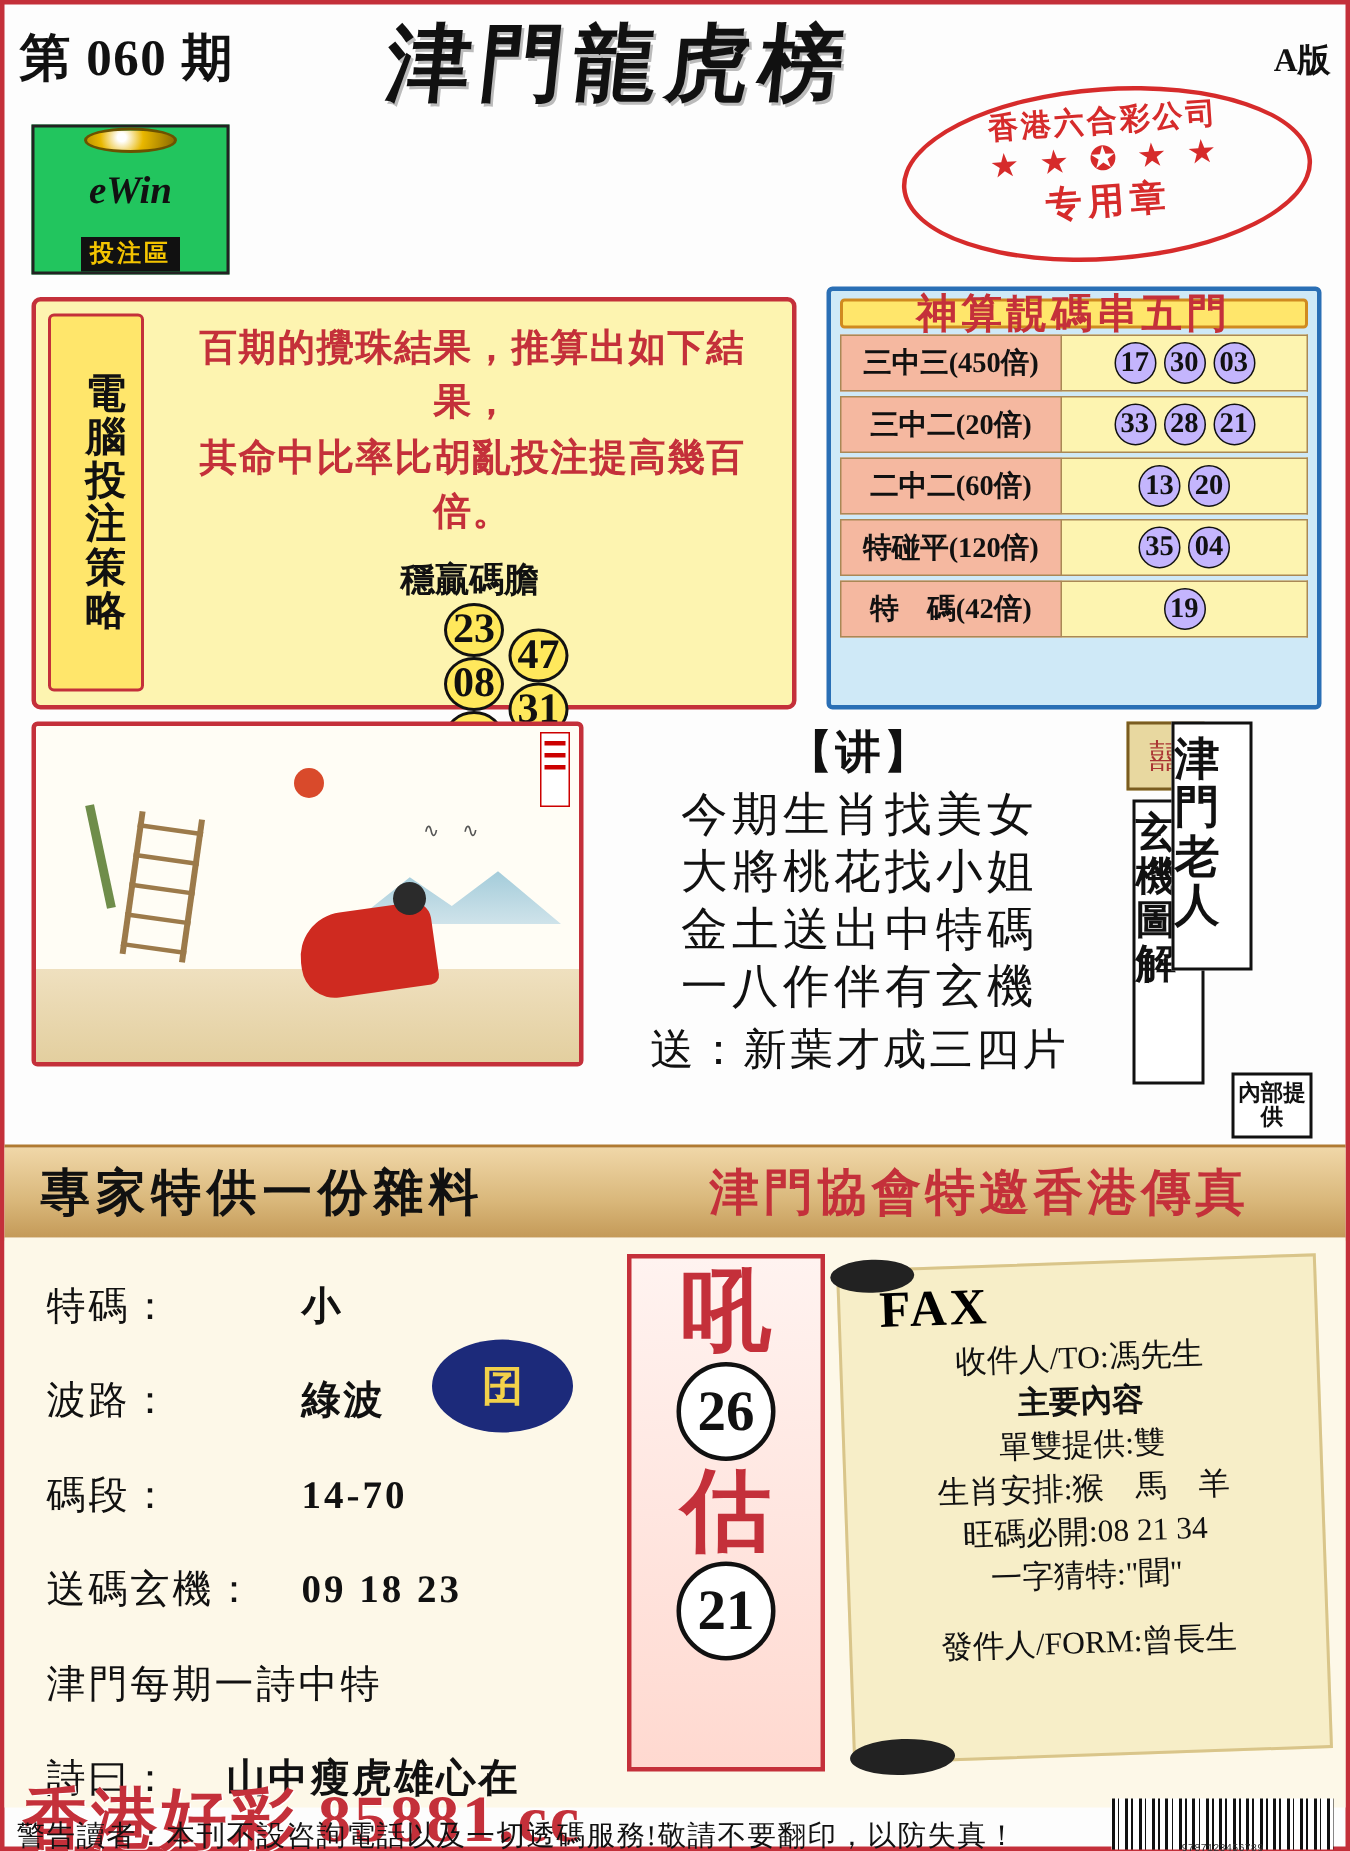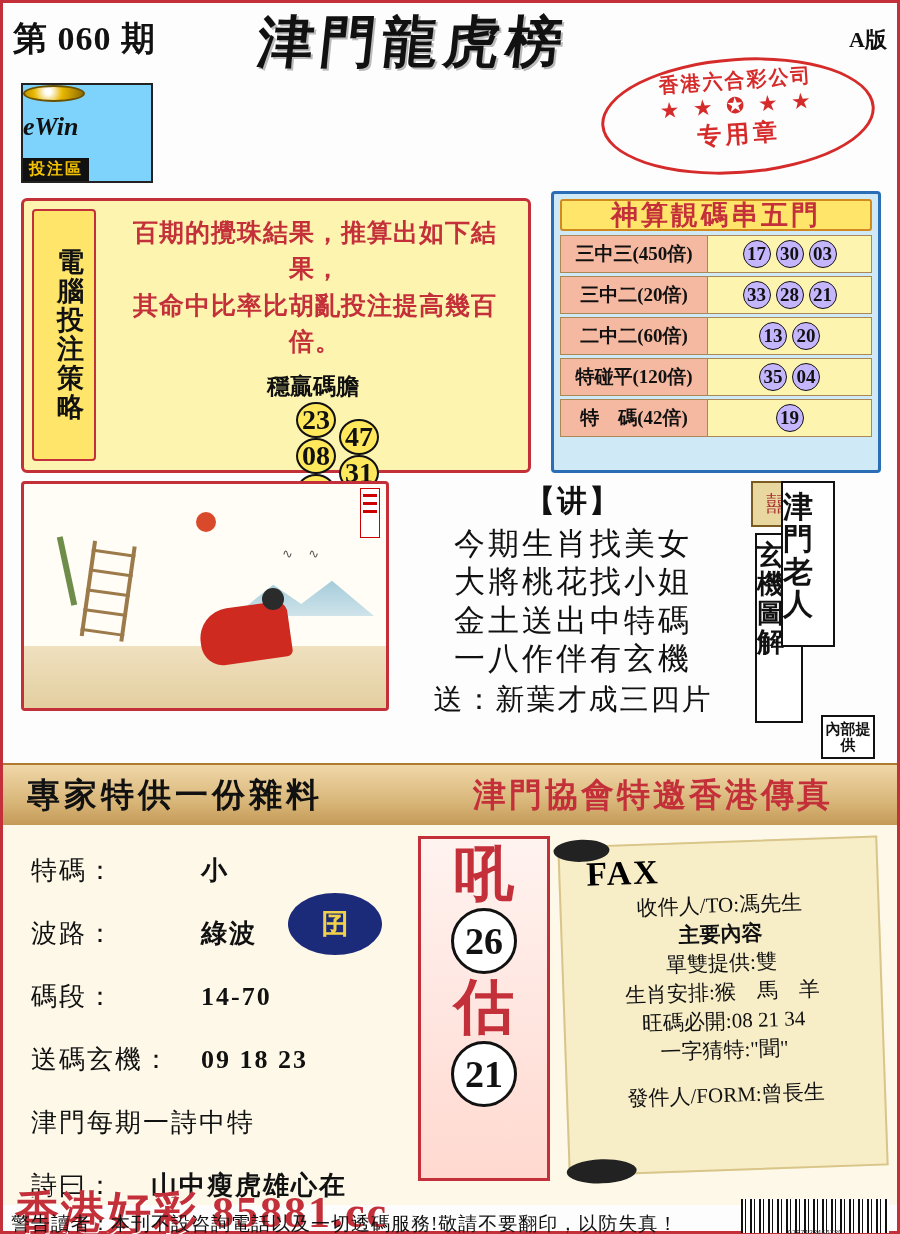--- a/index.html
+++ b/index.html
@@ -46,22 +46,22 @@
     transform:rotate(-4deg);
   }
   .seal .seal-top{
     font-size:20px;font-weight:bold;margin-top:6px;letter-spacing:2px;
   }
   .seal .stars{font-size:22px;letter-spacing:4px;line-height:1.1;}
   .seal .seal-bottom{font-size:24px;font-weight:bold;letter-spacing:4px;}
   
   .ewin{
     position:absolute;left:18px;top:80px;width:128px;height:96px;
-    background:#7dd3fc;border:2px solid #222;
-    display:flex;flex-direction:column;align-items:flex-start;justify-content:center;gap:16px;
+    background:#22c55e;border:2px solid #222;
+    display:flex;flex-direction:column;align-items:center;justify-content:center;gap:16px;
   }
   .ewin .ball{
     width:58px;height:36px;border-radius:50%;
     background:radial-gradient(circle at 40% 35%,#fff 0 8%,#e8b700 40%,#8a6a00 100%);
     border:2px solid #6b5200;margin-bottom:-4px;
   }
   .ewin .ewin-txt{
     font-size:26px;font-weight:bold;color:#111;font-style:italic;
     line-height:1;
   }
@@ -98,21 +98,21 @@
     font-size:28px;font-weight:bold;color:#111;margin:0 8px;
     box-sizing:border-box;
   }
   
   .rtable{
     position:absolute;left:548px;top:188px;width:330px;height:282px;
     background:#cfe9f7;border:3px solid #2a6fb5;border-radius:4px;
     box-sizing:border-box;
   }
   .rtable-title{
-    margin:5px auto 4px;width:312px;height:32px;
+    margin:5px auto 4px;width:312px;height:20px;
     background:#ffe66b;border:2px solid #d08a20;border-radius:3px;
     color:#c4303a;font-size:27px;font-weight:bold;
     display:flex;align-items:center;justify-content:center;letter-spacing:3px;
     box-sizing:border-box;
   }
   .rrow{
     display:flex;margin:0 6px 3px;height:38px;align-items:stretch;
   }
   .rrow .rlabel{
     width:148px;background:#f5b8a0;border:1px solid #a85;

